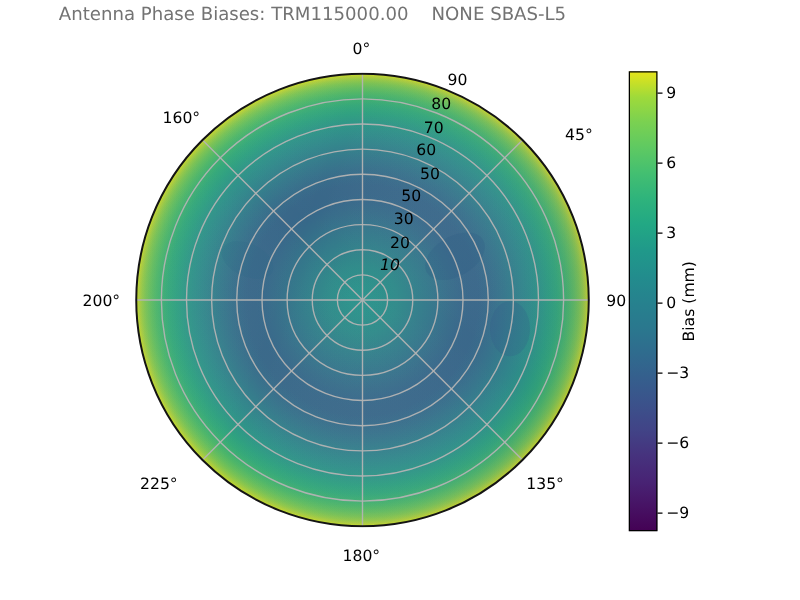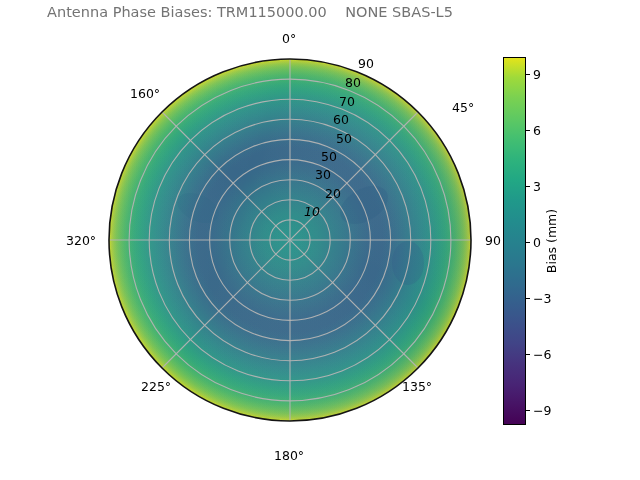--- a/index.html
+++ b/index.html
@@ -199,28 +199,28 @@
         <line x1="310" y1="54" x2="54" y2="310"></line>
       </g>
 
       <circle cx="182" cy="182" r="181" fill="none" stroke="#141414" stroke-width="1.6"></circle>
     </svg>
   </div>
 
   <div class="ang-label" style="left:282px; top:31px;">0°</div>
   <div class="ang-label" style="left:424px; top:100px;margin-left:28px;">45°</div>
   <div class="ang-label" style="left:485px; top:233px;">90</div>
-  <div class="ang-label" style="left:402px; top:379px;">135°</div>
-  <div class="ang-label" style="left:274px; top:437px;margin-top:11px;">180°</div>
-  <div class="ang-label" style="left:141px; top:379px;text-align:right;">225°</div>
-  <div class="ang-label" style="left:66px;  top:233px;">320°</div>
+  <div class="ang-label" style="left:421px; top:379px;">135°</div>
+  <div class="ang-label" style="left:274px; top:437px;">180°</div>
+  <div class="ang-label" style="left:112px; top:379px;text-align:right;">225°</div>
+  <div class="ang-label" style="left:66px;  top:233px;">200°</div>
   <div class="ang-label" style="left:130px; top:86px;">160°</div>
 
   <div class="rad-label" style="left:301px; top:204px; width:22px;font-style:italic;">10</div>
-  <div class="rad-label" style="left:322px; top:186px; width:22px;">20</div>
+  <div class="rad-label" style="left:309px; top:186px; width:22px;">20</div>
   <div class="rad-label" style="left:312px; top:167px; width:22px;">30</div>
   <div class="rad-label" style="left:318px; top:149px; width:22px;">50</div>
   <div class="rad-label" style="left:333px; top:131px; width:22px;">50</div>
   <div class="rad-label" style="left:330px; top:112px; width:22px;">60</div>
   <div class="rad-label" style="left:336px; top:94px;  width:22px;">70</div>
   <div class="rad-label" style="left:342px; top:75px;  width:22px;">80</div>
   <div class="rad-label" style="left:355px; top:56px;  width:22px;">90</div>
 
   <div id="colorbar-axes">
     <svg id="colorbar-grad" viewBox="0 0 23 368" preserveAspectRatio="none">

